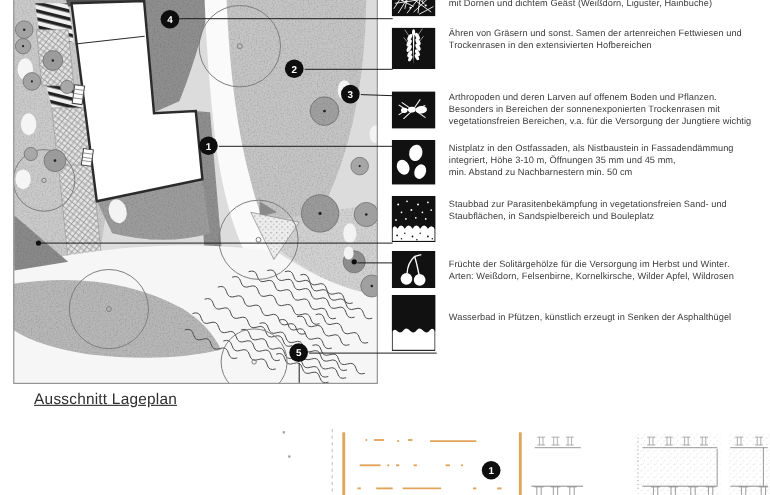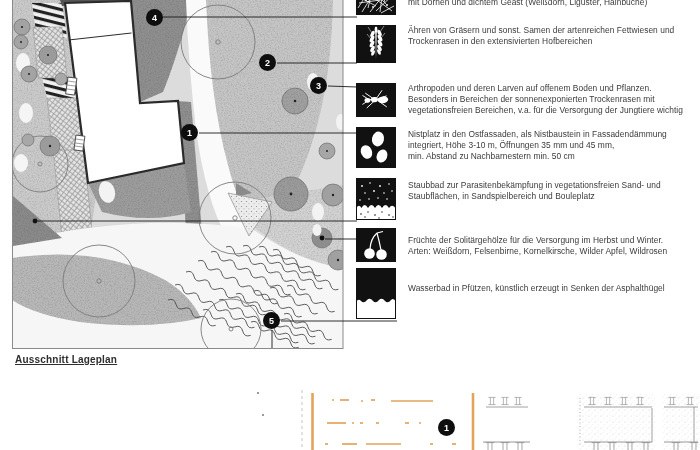--- a/index.html
+++ b/index.html
@@ -6,22 +6,22 @@
   .canvas{position:relative;width:700px;height:450px;background:#ffffff;overflow:hidden;
           font-family:"Liberation Sans",sans-serif;}
   .plan-svg{position:absolute;left:0;top:0;}
   .leg-text{position:absolute;left:408px;width:296px;font-size:8.4px;line-height:11px;
             color:#3a3a3a;white-space:pre-line;letter-spacing:0.05px;}
   .icon-box{position:absolute;left:356px;width:40px;overflow:hidden;}
   .icon-box svg{display:block;}
   .marker{position:absolute;width:17px;height:17px;border-radius:50%;background:#0e0e0e;
           color:#fff;font-size:9px;font-weight:bold;display:flex;align-items:center;
           justify-content:center;z-index:5;}
-  .caption{position:absolute;left:15px;top:354px;font-size:10px;color:#2e2e2e;
-           text-decoration:underline;letter-spacing:0.2px;font-weight:bold;}
+  .caption{position:absolute;left:31px;top:354px;font-size:14px;color:#2e2e2e;
+           text-decoration:underline;letter-spacing:0.2px;}
 </style>
 </head>
 <body>
 
 <div class="canvas">
 
   <svg class="plan-svg" width="700" height="450" viewBox="0 0 700 450">
     <defs>
       <filter id="tex" x="-5%" y="-5%" width="110%" height="110%">
         <feTurbulence type="fractalNoise" baseFrequency="0.7" numOctaves="2" seed="4" result="n"></feTurbulence>

